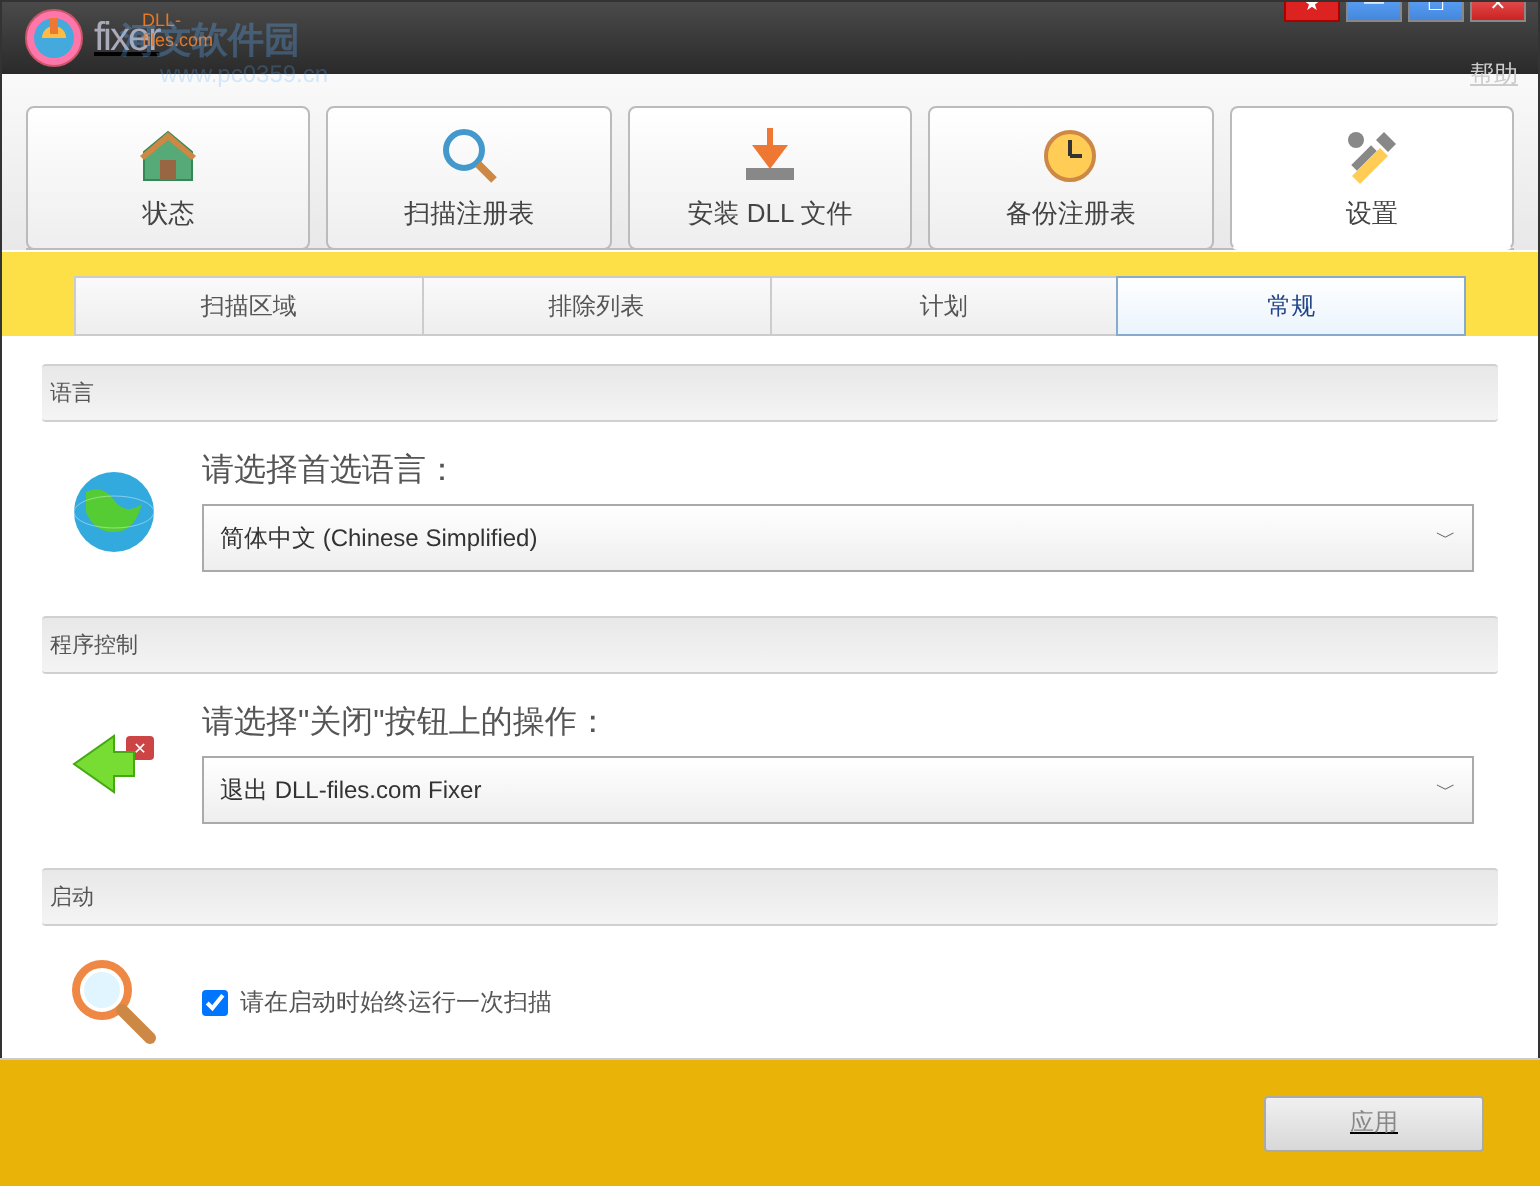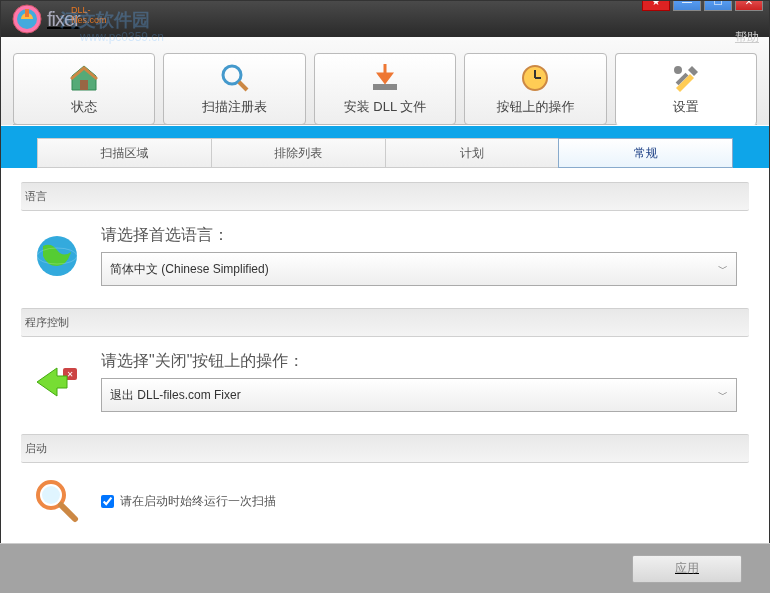--- a/index.html
+++ b/index.html
@@ -21,37 +21,37 @@
 .titlebar-right-col { display: flex; flex-direction: column; align-items: flex-end; }
 .winbtns-row { display: flex; gap: 3px; }
 
 .main-tabs { display: flex; padding: 16px 12px 0 12px; background: linear-gradient(#fafafa, #e8e8e8); gap: 8px; }
 .main-tab { flex: 1; height: 72px; border: 1px solid #bbb; border-radius: 4px; background: linear-gradient(#fff, #eee); display: flex; flex-direction: column; align-items: center; justify-content: center; gap: 4px; cursor: pointer; color: #333; }
 .main-tab.active { background: #fff; border-bottom: 1px solid #fff; position: relative; z-index: 2; }
 .main-tab .icon { width: 32px; height: 32px; }
 .main-tab-label { font-size: 13px; color: #444; }
 .main-tabs-border { height: 1px; background: #bbb; margin: 0 12px; position: relative; top: -1px; z-index: 1; }
 
-.sub-tabs { display: flex; padding: 12px 36px 0 36px; background: #0ea5e9; }
+.sub-tabs { display: flex; padding: 12px 36px 0 36px; background: #fde047; }
 .sub-tab { flex: 1; height: 30px; border: 1px solid #ccc; background: linear-gradient(#fafafa,#eee); display: flex; align-items: center; justify-content: center; cursor: pointer; color: #555; margin-left: -1px; }
 .sub-tab:first-child { margin-left: 0; }
 .sub-tab.active { background: linear-gradient(#fff,#eaf4fc); border-color: #8ac; color: #248; position: relative; z-index: 1; }
 
 .content { padding: 14px 20px; }
 .section-header { background: linear-gradient(#e8e8e8,#f4f4f4); color: #555; font-size: 11px; padding: 6px 4px; border-top: 1px solid #d0d0d0; border-bottom: 1px solid #d0d0d0; border-radius: 2px; }
 .section-body { display: flex; align-items: center; padding: 14px 12px 22px 12px; gap: 20px; }
 .section-icon { width: 48px; height: 48px; flex-shrink: 0; }
 .section-fields { flex: 1; }
 .field-label { color: #555; font-size: 16px; margin-bottom: 6px; }
 .select-box { width: 100%; height: 34px; border: 1px solid #aaa; background: linear-gradient(#fff,#eee); padding: 0 8px; display: flex; align-items: center; justify-content: space-between; cursor: pointer; color: #333; font-size: 12px; }
 .select-arrow { color: #666; font-size: 10px; }
 .checkbox-row { display: flex; align-items: center; gap: 6px; color: #555; }
 .checkbox-row input { width: 13px; height: 13px; }
 
-.footer { position: absolute; bottom: 0; left: 0; right: 0; height: 50px; border-top: 1px solid #ccc; background: #a3a3a3; display: flex; align-items: center; justify-content: flex-end; padding: 0 28px; text-decoration: underline; }
+.footer { position: absolute; bottom: 0; left: 0; right: 0; height: 64px; border-top: 1px solid #ccc; background: #eab308; display: flex; align-items: center; justify-content: flex-end; padding: 0 28px; text-decoration: underline; }
 .apply-btn { width: 110px; height: 28px; border: 1px solid #aaa; background: linear-gradient(#f0f0f0,#d8d8d8); color: #888; display: flex; align-items: center; justify-content: center; cursor: pointer; border-radius: 2px; }
 </style>
 </head>
 <body>
 
 <div class="titlebar">
   <div class="titlebar-left">
     <div class="logo-section">
       <svg class="logo-icon" viewBox="0 0 32 32">
           <circle cx="16" cy="16" r="14" fill="#f7a" stroke="#c56" stroke-width="1"></circle>
@@ -99,21 +99,21 @@
         <path d="M16 2 L16 16 M10 12 L16 20 L22 12 Z" fill="#e73" stroke="#e73" stroke-width="3"></path>
       </svg>
     <span class="main-tab-label">安装 DLL 文件</span>
   </div>
   <div class="main-tab">
     <svg class="icon" viewBox="0 0 32 32">
         <circle cx="16" cy="16" r="12" fill="#fc5" stroke="#c84" stroke-width="2"></circle>
         <line x1="16" y1="16" x2="16" y2="8" stroke="#333" stroke-width="2"></line>
         <line x1="16" y1="16" x2="22" y2="16" stroke="#333" stroke-width="2"></line>
       </svg>
-    <span class="main-tab-label">按钮上的操作</span>
+    <span class="main-tab-label">备份注册表</span>
   </div>
   <div class="main-tab active">
     <svg class="icon" viewBox="0 0 32 32">
         <path d="M6 26 L20 12 L24 16 L10 30 Z" fill="#fc5"></path>
         <path d="M22 4 L28 10 L24 14 L18 8 Z" fill="#888"></path>
         <circle cx="8" cy="8" r="4" fill="#888"></circle>
         <rect x="10" y="10" width="4" height="14" transform="rotate(45 12 17)" fill="#888"></rect>
       </svg>
     <span class="main-tab-label">设置</span>
   </div>

